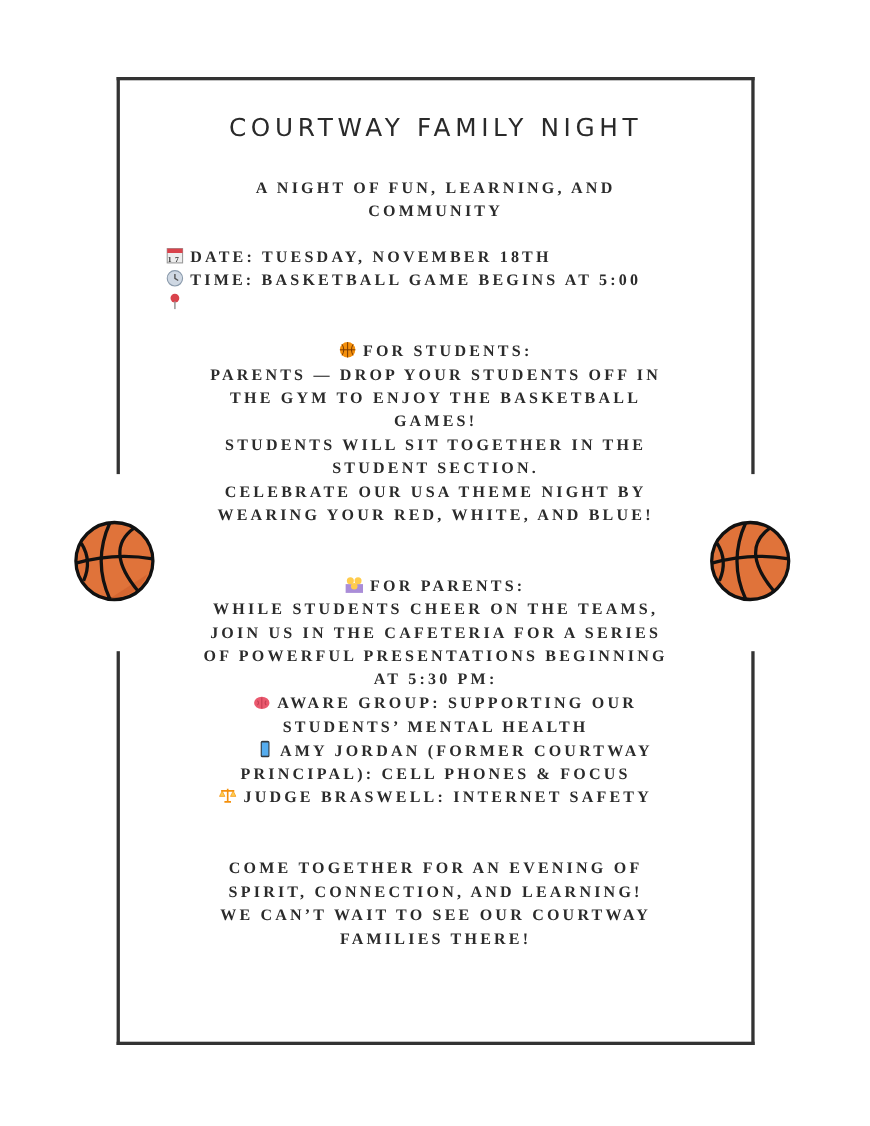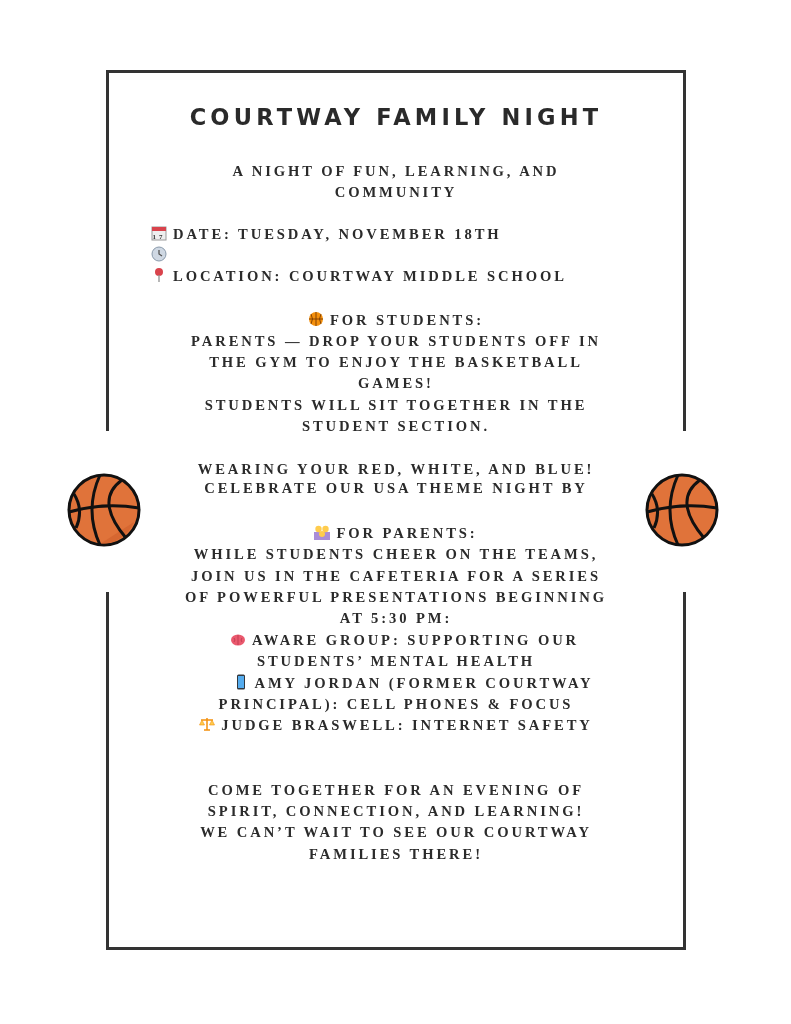--- a/index.html
+++ b/index.html
@@ -1,21 +1,21 @@
 <!DOCTYPE html>
 <html><head>
 <meta charset="utf-8">
 <style>
   html, body { margin:0; padding:0; background:#ffffff; }
   body { width:791px; height:1024px; position:relative; overflow:hidden;
          font-family:"DejaVu Sans","Liberation Sans",sans-serif; color:#2b2b2b; }
   .frame-line { position:absolute; background:#333333; }
   .ball { position:absolute; width:76px; height:76px; }
   .content { position:absolute; left:109px; width:574px; top:0; text-align:center; }
-  .title { position:absolute; left:0; right:0; top:104px; font-size:22.5px; font-weight:bold; letter-spacing:4.2px; color:#2a2a2a; }
+  .title { position:absolute; left:0; right:0; top:104px; font-size:22.5px; font-weight:normal; letter-spacing:4.2px; color:#2a2a2a; }
   .line { position:absolute; left:0; right:0; font-size:14.6px; font-weight:bold; letter-spacing:2.9px; line-height:21px; white-space:nowrap; color:#2b2b2b;font-family:Liberation Serif, serif; }
   .emoji { display:inline-block; width:16px; height:16px; vertical-align:-2px; margin-right:6px; }
 </style>
 </head>
 <body>
 
 <div class="frame-line" style="left:106px;top:70px;width:580px;height:3px;"></div>
 <div class="frame-line" style="left:106px;top:947px;width:580px;height:3px;"></div>
 <div class="frame-line" style="left:106px;top:70px;width:3px;height:361px;"></div>
 <div class="frame-line" style="left:106px;top:592px;width:3px;height:358px;"></div>
@@ -48,41 +48,41 @@
     <svg class="emoji" viewBox="0 0 16 16">
         <rect x="1" y="2" width="14" height="13" fill="#eee" stroke="#999"></rect>
         <rect x="1" y="2" width="14" height="4" fill="#d9434c"></rect>
         <text x="8" y="14" font-size="7" text-anchor="middle" fill="#333">17</text>
       </svg><span>DATE: TUESDAY, NOVEMBER 18TH</span>
   </div>
   <div class="line" style="top:245px;text-align:left;left:42px;">
     <svg class="emoji" viewBox="0 0 16 16">
         <circle cx="8" cy="8" r="7" fill="#cfd8e3" stroke="#8a9aab"></circle>
         <path d="M8 4 V8 L11 10" stroke="#555" stroke-width="1.3" fill="none"></path>
-      </svg>
+      </svg><span>TIME: BASKETBALL GAME BEGINS AT 5:00</span>
   </div>
   <div class="line" style="top:266px;text-align:left;left:42px;">
     <svg class="emoji" viewBox="0 0 16 16">
         <circle cx="8" cy="5" r="4" fill="#d9434c"></circle>
         <rect x="7.3" y="8" width="1.4" height="7" fill="#999"></rect>
-      </svg><span>LOCATION: COURTWAY MIDDLE SCHOOL</span>
+      </svg>
   </div>
 
   <div class="line" style="top:310px;">
     <svg class="emoji" viewBox="0 0 16 16">
         <circle cx="8" cy="8" r="7" fill="#f4900c"></circle>
         <path d="M1 8 H15 M8 1 V15 M3 3 Q6 8 3 13 M13 3 Q10 8 13 13" stroke="#7a3b00" fill="none" stroke-width="0.9"></path>
       </svg><span>FOR STUDENTS:</span>
   </div>
   <div class="line" style="top:331px;">PARENTS — DROP YOUR STUDENTS OFF IN</div>
   <div class="line" style="top:352px;">THE GYM TO ENJOY THE BASKETBALL</div>
   <div class="line" style="top:373px;">GAMES!</div>
   <div class="line" style="top:395px;">STUDENTS WILL SIT TOGETHER IN THE</div>
   <div class="line" style="top:416px;">STUDENT SECTION.</div>
-  <div class="line" style="top:438px;margin-top:40px;">CELEBRATE OUR USA THEME NIGHT BY</div>
+  <div class="line" style="top:438px;">CELEBRATE OUR USA THEME NIGHT BY</div>
   <div class="line" style="top:459px;">WEARING YOUR RED, WHITE, AND BLUE!</div>
 
   <div class="line" style="top:523px;">
     <svg class="emoji" viewBox="0 0 16 16">
         <rect x="0" y="8" width="16" height="8" fill="#aa8dd8"></rect>
         <circle cx="4.5" cy="5" r="3.2" fill="#ffcc4d"></circle>
         <circle cx="11.5" cy="5" r="3.2" fill="#ffcc4d"></circle>
         <circle cx="8" cy="10" r="3" fill="#ffcc4d"></circle>
       </svg><span>FOR PARENTS:</span>
   </div>

